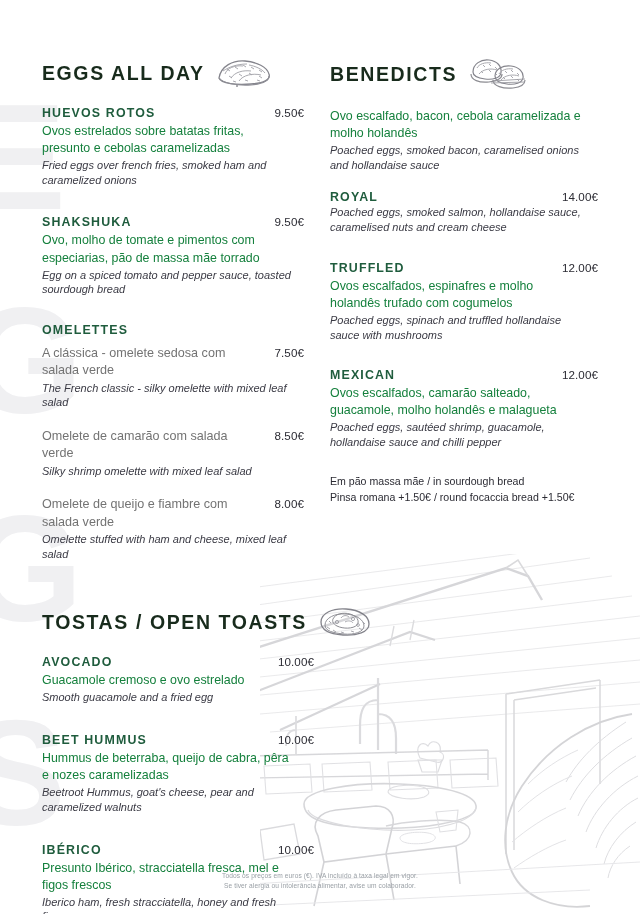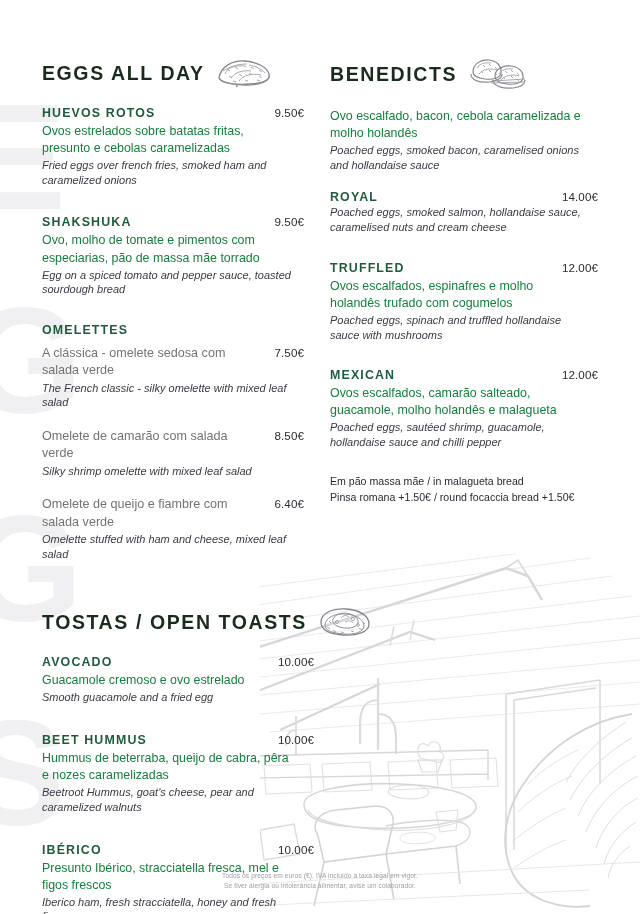--- a/index.html
+++ b/index.html
@@ -272,21 +272,21 @@
         <div class="item-head">
           <div class="item-name plain">Omelete de camarão com salada verde</div>
           <div class="price">8.50€</div>
         </div>
         <div class="desc-en">Silky shrimp omelette with mixed leaf salad</div>
       </div>
 
       <div class="item">
         <div class="item-head">
           <div class="item-name plain">Omelete de queijo e fiambre com salada verde</div>
-          <div class="price">6.40€</div>
+          <div class="price">8.00€</div>
         </div>
         <div class="desc-en">Omelette stuffed with ham and cheese, mixed leaf salad</div>
       </div>
 
     </div>
 
     <div class="col-right">
 
       <div class="section-head">
         <div class="section-title">BENEDICTS</div>
@@ -328,21 +328,21 @@
       <div class="item" style="margin-top:26px">
         <div class="item-head">
           <div class="item-name">MEXICAN</div>
           <div class="price">12.00€</div>
         </div>
         <div class="desc-pt">Ovos escalfados, camarão salteado, guacamole, molho holandês e malagueta</div>
         <div class="desc-en">Poached eggs, sautéed shrimp, guacamole, hollandaise sauce and chilli pepper</div>
       </div>
 
       <div class="note">
-        <div>Em pão massa mãe / in malagueta bread</div>
+        <div>Em pão massa mãe / in sourdough bread</div>
         <div>Pinsa romana +1.50€ / round focaccia bread +1.50€</div>
       </div>
 
     </div>
   </div>
 
   <div class="toasts">
     <div class="col">
 
       <div class="section-head">

